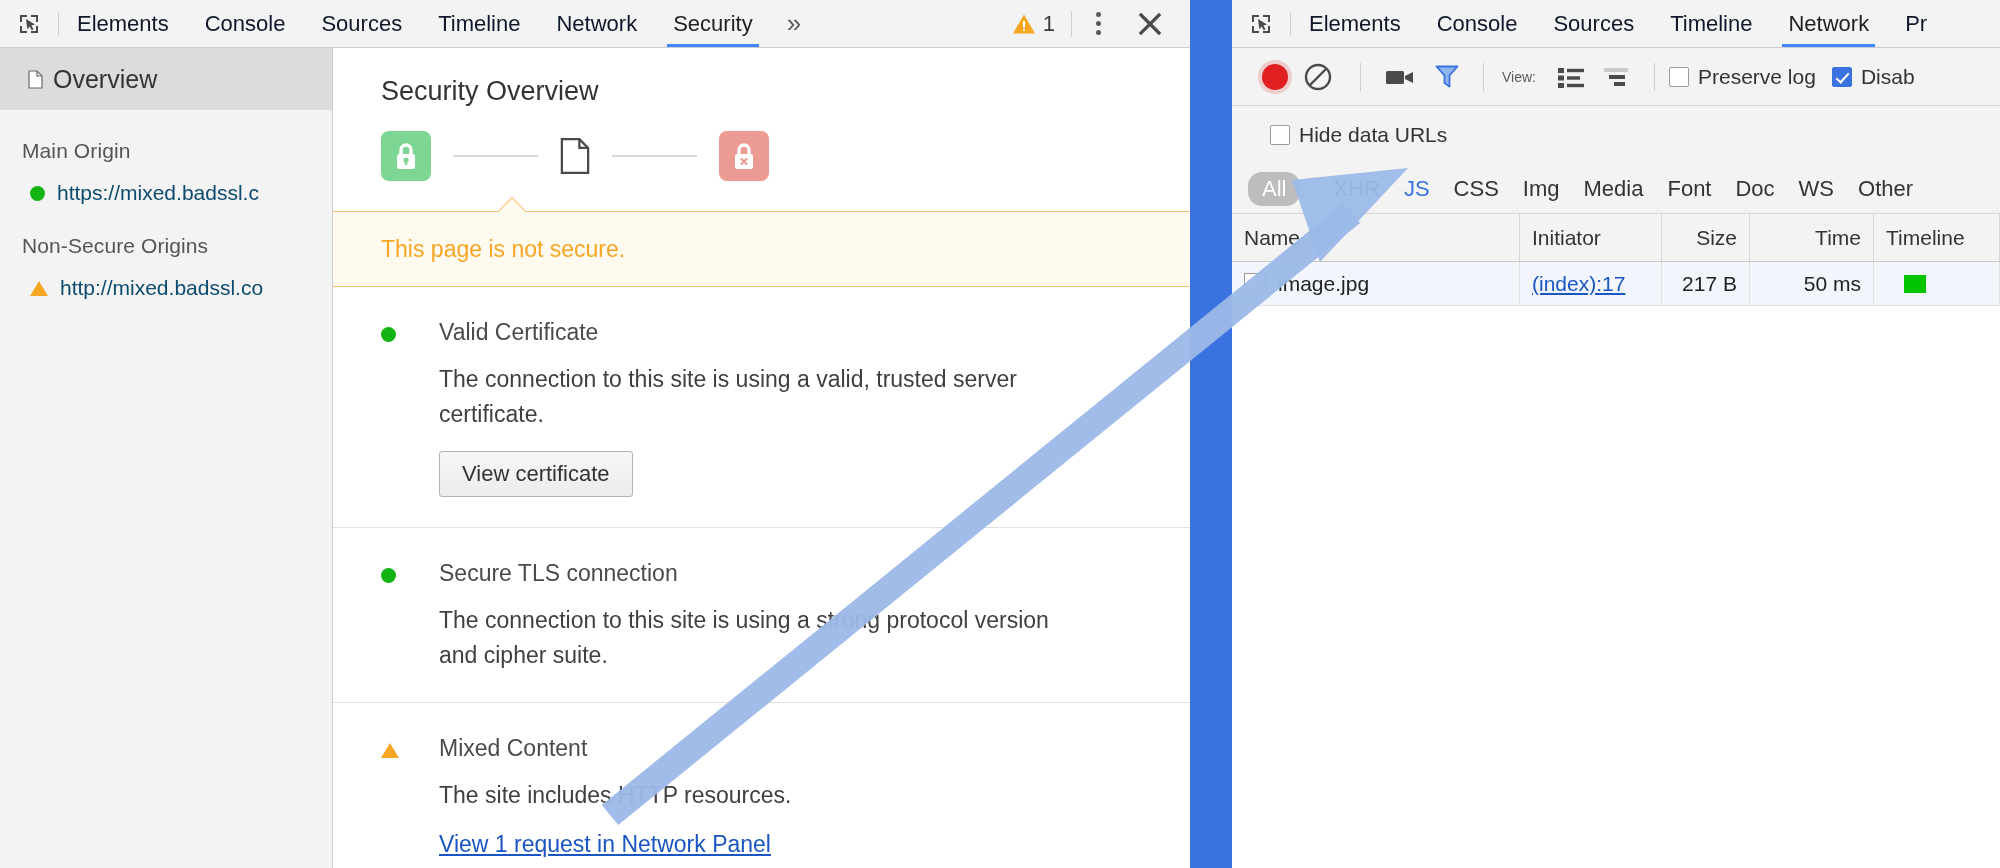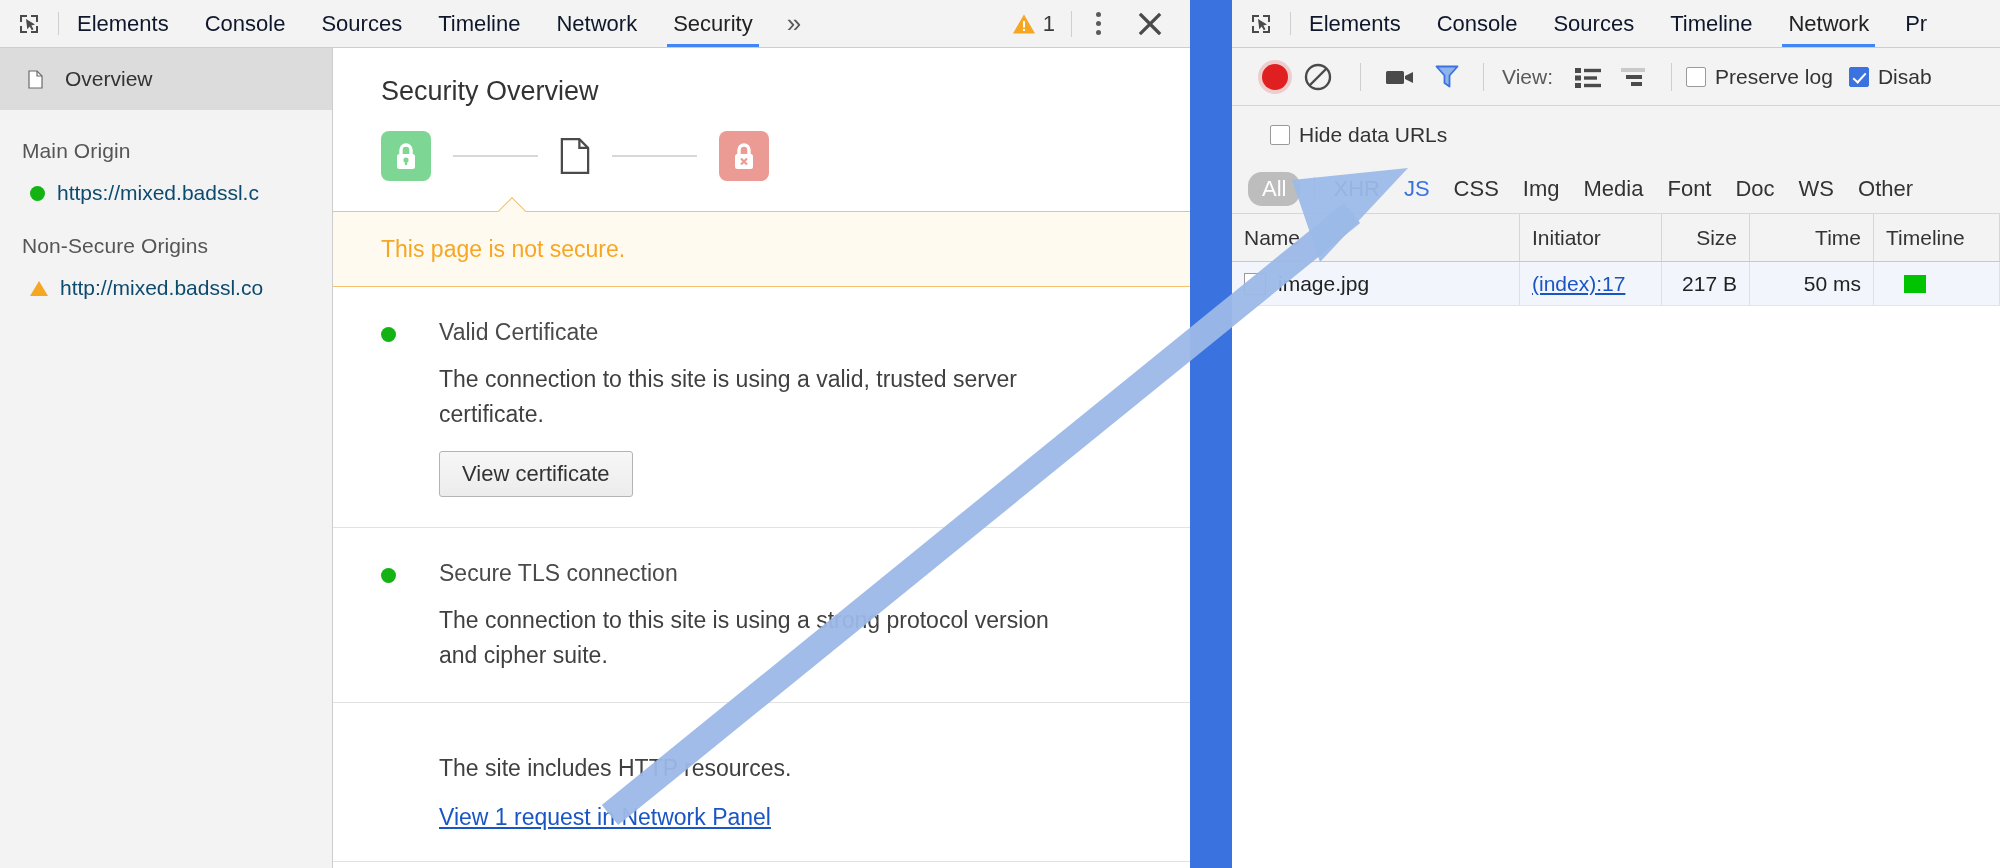--- a/index.html
+++ b/index.html
@@ -70,22 +70,22 @@
   .sidebar {
     width: 333px; background: #f3f3f3;
     border-right: 1px solid #cdcdcd;
     flex: none;
     padding-top: 0;
     overflow: hidden;
   }
   .side-row-overview {
     height: 62px; background: #dcdcdc;
     display: flex; align-items: center;
-    padding-left: 28px; gap: 22px;
-    font-size: 21px; color: #333; cursor: pointer;
+    padding-left: 28px; gap: 10px;
+    font-size: 25px; color: #333; cursor: pointer;
   }
   .doc-icon { width: 15px; height: 19px; display:block; }
   .side-group-title {
     font-size: 21px; color: #555;
     padding: 29px 0 0 22px;
     letter-spacing: .1px;
   }
   .side-origin {
     display: flex; align-items: center; gap: 12px;
     padding: 18px 0 0 30px;
@@ -192,21 +192,21 @@
   }
   .rec-dot {
     width: 26px; height: 26px; border-radius: 50%;
     background: #e02020; box-shadow: 0 0 0 4px rgba(224,32,32,.18);
     margin: 0 16px; cursor: pointer;
   }
   .ban-icon { width: 28px; height: 28px; margin-right: 14px; cursor:pointer;}
   .t-sep { width:1px; height:28px; background:#cecece; margin: 0 14px; }
   .cam-icon { width: 30px; height: 22px; margin: 0 10px; cursor:pointer;}
   .funnel-icon { width: 24px; height: 26px; margin: 0 10px; cursor:pointer;}
-  .view-label { font-size: 21px; color: #5a5a5a; margin: 0 12px 0 4px;}
+  .view-label { font-size: 14px; color: #5a5a5a; margin: 0 12px 0 4px;}
   .list-icon { width: 26px; height: 22px; margin: 0 10px; cursor:pointer;}
   .chk {
     width: 20px; height: 20px; border:1px solid #9a9a9a; border-radius:2px;
     background:#fff; flex:none; display:inline-block; cursor:pointer;
   }
   .chk.on { background:#3a72e0; border-color:#3a72e0; position:relative;}
   .chk.on::after {
     content:""; position:absolute; left:6px; top:2px;
     width:5px; height:11px; border:solid #fff; border-width:0 2.5px 2.5px 0;
     transform: rotate(42deg);
@@ -408,20 +408,24 @@
 
         <div class="exp-section">
           <div class="exp-head">
             <div class="exp-marker"><span class="dot-green" style="display:inline-block"></span></div>
             <div class="exp-title">Secure TLS connection</div>
           </div>
           <div class="exp-body">The connection to this site is using a strong protocol version and cipher suite.</div>
         </div>
 
         <div class="exp-section">
+          <div class="exp-head">
+            <div class="exp-marker"><span class="tri-orange" style="display:inline-block"></span></div>
+            <div class="exp-title">Mixed Content</div>
+          </div>
           <div class="exp-body">The site includes HTTP resources.</div>
           <a class="net-link">View 1 request in Network Panel</a>
         </div>
       </div>
     </div>
   </div>
 
   <div id="splitter"></div>
 
   <div id="right-window">

